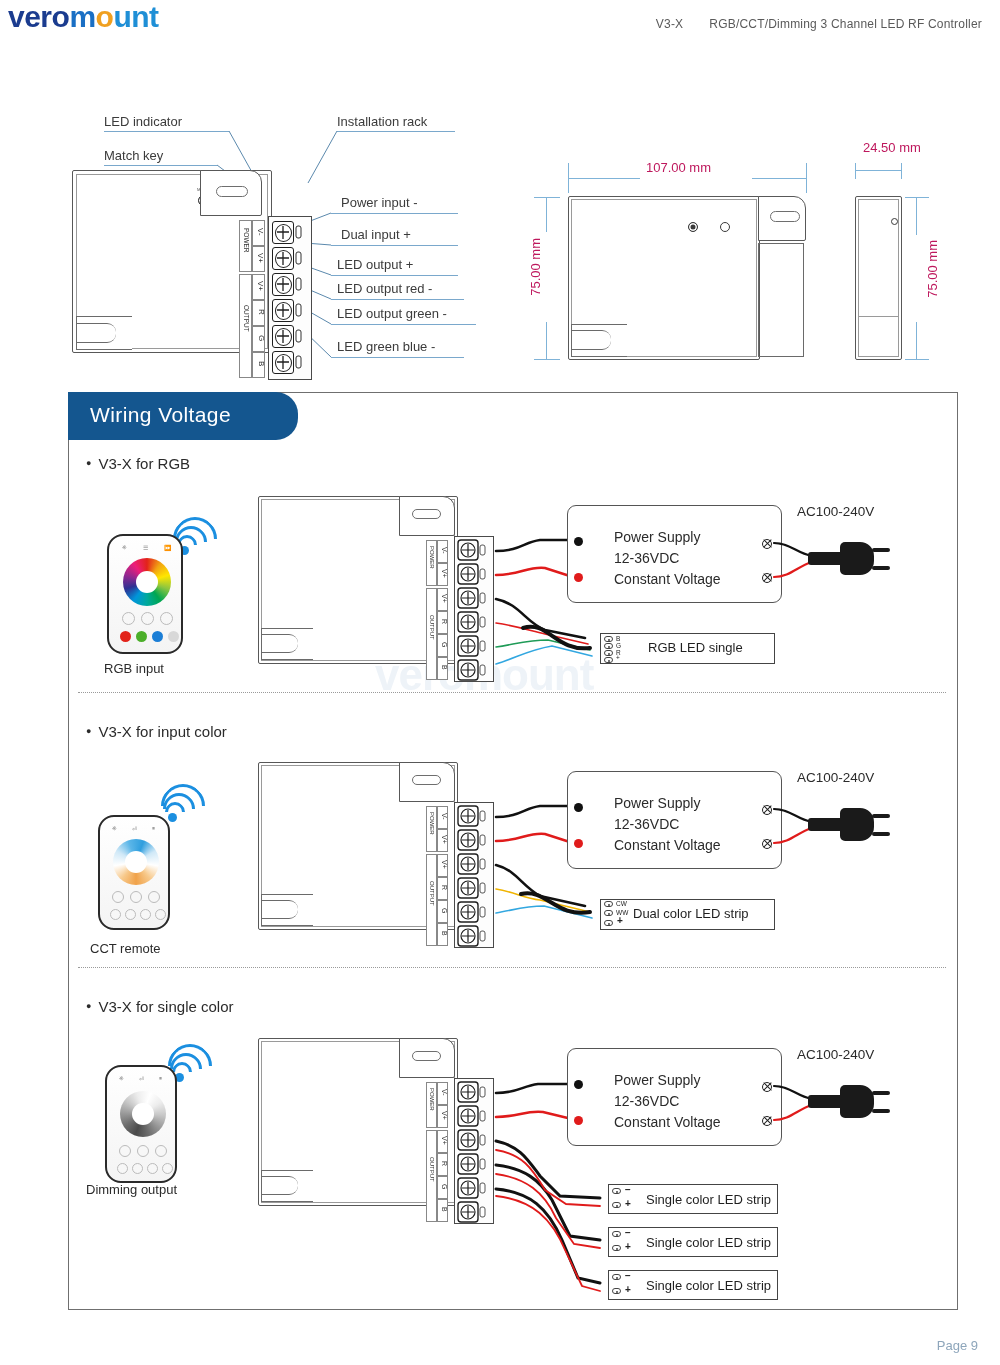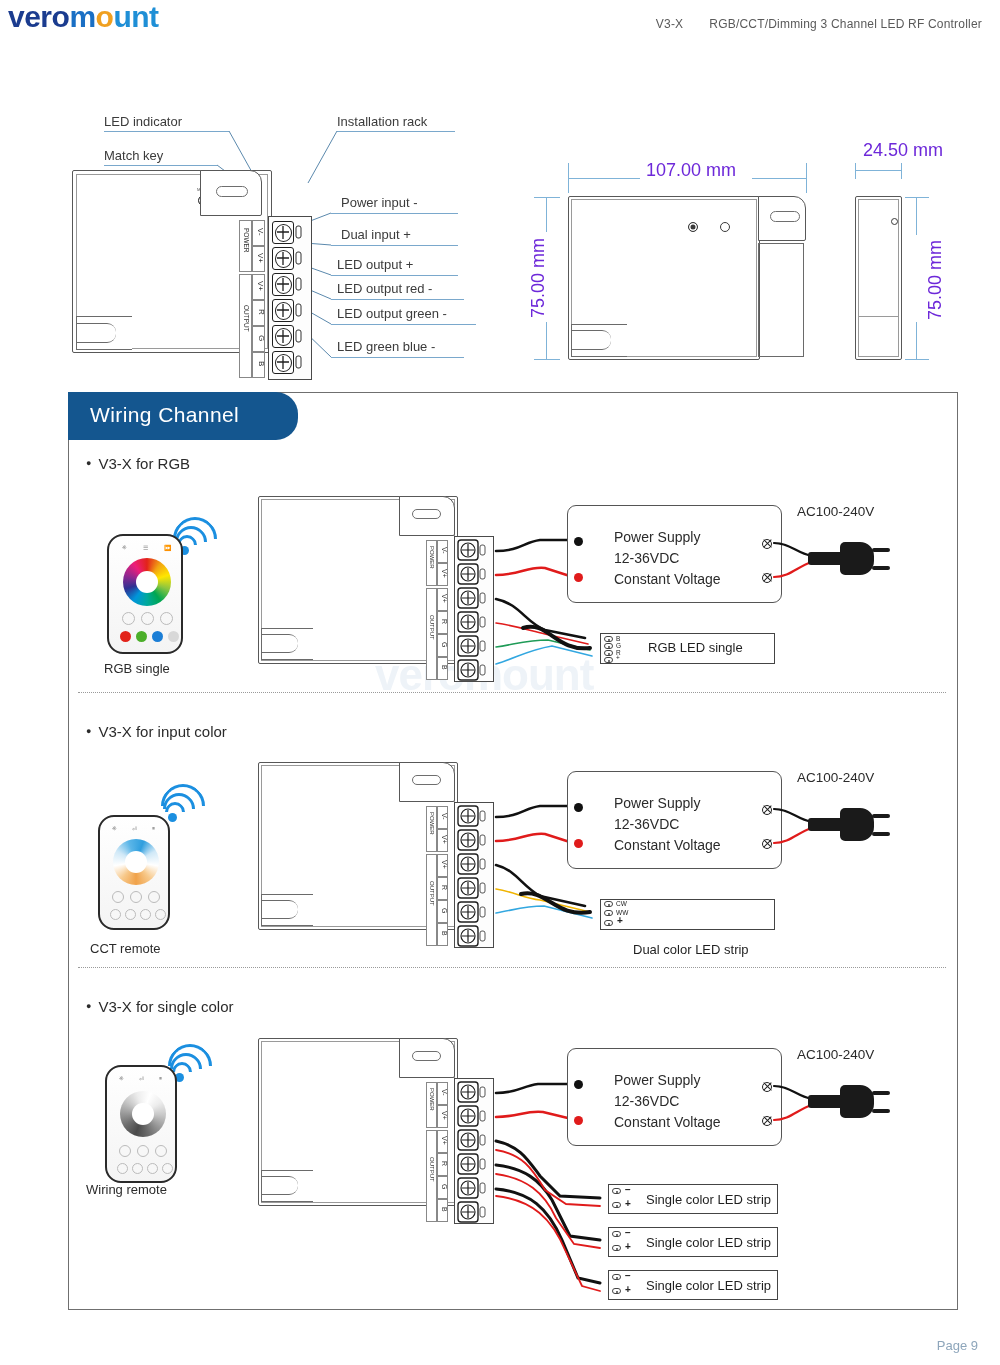--- a/index.html
+++ b/index.html
@@ -22,21 +22,21 @@
   .doc-title { position: absolute; right: 18px; top: 5px; font-size: 12px;
                color: #5a5a5a; letter-spacing: .2px; white-space: nowrap; margin-top: 12px; }
   .doc-model { margin-right: 26px; }
 
   .section-title { position: absolute; left: 78px; top: 62px; font-size: 23px;
                    color: #2f6fb0; letter-spacing: .3px; }
 
   
   .lbl { position: absolute; font-size: 12.5px; color: #3b3b3b; white-space: nowrap; }
   .uline { position: absolute; height: 1px; background: #7aa8cc; }
-  .dimtxt { position: absolute; font-size: 18px; color: #6d28d9; white-space: nowrap; }
+  .dimtxt { position: absolute; font-size: 13px; color: #be185d; white-space: nowrap; }
   .dimline { position: absolute; background: #7fb3d8; }
   .vert { writing-mode: vertical-rl; transform: rotate(180deg); }
 
   
   .device { position: absolute; }
   .dev-case { position: absolute; left:0; top:0; border: 1.4px solid #585858;
               background: #fff; border-radius: 2px; }
   .dev-inner { position: absolute; border: 1px solid #9a9a9a; }
   .dev-foot { position: absolute; border: 1.3px solid #6a6a6a; border-right: none;
               background: #fff; }
@@ -305,21 +305,21 @@
 
   <div class="device" style="left:855px; top:196px; width:48px; height:164px;">
     <div class="dev-case" style="width:47px; height:164px;"></div>
     <div class="dev-inner" style="left:3px; top:3px; width:41px; height:158px;"></div>
     <div class="dev-inner" style="left:3px; top:120px; width:41px; height:41px;"></div>
     <div class="btn-dot" style="left:36px; top:22px; width:7px; height:7px;"></div>
   </div>
 
   <div class="wd-frame"></div>
   <div class="wd-banner">
-    <span>Wiring Channel</span>
+    <span>Wiring Voltage</span>
   </div>
   <div class="watermark" style="left:375px; top:650px;">veromount</div>
 
   <div class="divider" style="top:692px;"></div>
   <div class="divider" style="top:967px;"></div>
 
   <div class="bullet-row" style="left:86px; top:455px;">V3-X for RGB</div>
 
   <div class="rf" style="left:180px; top:518px;">
     <div class="rf-dot" style="left:0px; top:28px;"></div>
@@ -336,21 +336,21 @@
          background: conic-gradient(#e2231a,#f2a413,#ffe600,#8dc63f,#00a651,#00a99d,#0095da,#2e3192,#92278f,#ed1e79,#e2231a);"></div>
     <div class="rem-hole" style="left:27px; top:35px; width:22px; height:22px;"></div>
     <div class="rem-btn" style="left:13px; top:76px; width:13px; height:13px;"></div>
     <div class="rem-btn" style="left:32px; top:76px; width:13px; height:13px;"></div>
     <div class="rem-btn" style="left:51px; top:76px; width:13px; height:13px;"></div>
     <div class="rem-cbtn" style="left:11px; top:95px; width:11px; height:11px; background:#e2231a;"></div>
     <div class="rem-cbtn" style="left:27px; top:95px; width:11px; height:11px; background:#4caf2a;"></div>
     <div class="rem-cbtn" style="left:43px; top:95px; width:11px; height:11px; background:#1b7ed6;"></div>
     <div class="rem-cbtn" style="left:59px; top:95px; width:11px; height:11px; background:#d8d8d8;"></div>
   </div>
-  <div class="rem-cap" style="left:104px; top:661px;">RGB single</div>
+  <div class="rem-cap" style="left:104px; top:661px;">RGB input</div>
 
   <div class="device" style="left:258px; top:496px; width:255px; height:170px;">
     <div class="dev-case" style="width:200px; height:168px;"></div>
     <div class="dev-inner" style="left:3px; top:3px; width:194px; height:162px;"></div>
     <div class="dev-foot" style="left:3px; top:132px; width:52px; height:32px;"></div>
     <div class="dev-foot" style="left:3px; top:138px; width:37px; height:19px; border-radius:0 9px 9px 0;"></div>
     <div class="tiny" style="left:146px; top:9px;">MATCH</div>
     <div class="btn-dot filled" style="left:147px; top:17px; width:10px; height:10px;"></div>
     <div class="tiny" style="left:177px; top:9px;">RUN</div>
     <div class="btn-dot" style="left:176px; top:17px; width:10px; height:10px;"></div>
@@ -585,21 +585,21 @@
   <div class="plug-pin" style="left:872px; top:814px; width:18px;"></div>
   <div class="plug-pin" style="left:872px; top:832px; width:18px;"></div>
 
   <div class="strip" style="left:600px; top:899px; width:175px; height:31px;"></div>
   <div class="pad" style="left:604px; top:901px;"></div>
   <div class="padlbl" style="left:616px; top:900px;">CW</div>
   <div class="pad" style="left:604px; top:910px;"></div>
   <div class="padlbl" style="left:616px; top:909px;">WW</div>
   <div class="pad" style="left:604px; top:920px;"></div>
   <div class="padlbl big" style="left:617px; top:915px;">+</div>
-  <div class="strip-txt" style="left:633px; top:906px;margin-top:36px;">Dual color LED strip</div>
+  <div class="strip-txt" style="left:633px; top:906px;">Dual color LED strip</div>
 
   <div class="bullet-row" style="left:86px; top:998px;">V3-X for single color</div>
 
   <div class="rf" style="left:175px; top:1045px;">
     <div class="rf-dot" style="left:0px; top:28px;"></div>
     <div class="rf-arc" style="left:-3px; top:17px; width:20px; height:20px;"></div>
     <div class="rf-arc" style="left:-5px; top:8px; width:32px; height:32px;"></div>
     <div class="rf-arc" style="left:-7px; top:-1px; width:44px; height:44px;"></div>
   </div>
 
@@ -611,21 +611,21 @@
          background: conic-gradient(from 200deg,#4a4a4a,#6d6d6d,#9a9a9a,#c8c8c8,#ededed,#ffffff,#ededed,#c8c8c8,#9a9a9a,#6d6d6d,#4a4a4a);"></div>
     <div class="rem-hole" style="left:25px; top:36px; width:22px; height:22px;"></div>
     <div class="rem-btn" style="left:12px; top:78px; width:12px; height:12px;"></div>
     <div class="rem-btn" style="left:30px; top:78px; width:12px; height:12px;"></div>
     <div class="rem-btn" style="left:48px; top:78px; width:12px; height:12px;"></div>
     <div class="rem-btn" style="left:10px; top:96px; width:11px; height:11px;"></div>
     <div class="rem-btn" style="left:25px; top:96px; width:11px; height:11px;"></div>
     <div class="rem-btn" style="left:40px; top:96px; width:11px; height:11px;"></div>
     <div class="rem-btn" style="left:55px; top:96px; width:11px; height:11px;"></div>
   </div>
-  <div class="rem-cap" style="left:86px; top:1182px;">Wiring remote</div>
+  <div class="rem-cap" style="left:86px; top:1182px;">Dimming output</div>
 
   <div class="device" style="left:258px; top:1038px; width:255px; height:170px;">
     <div class="dev-case" style="width:200px; height:168px;"></div>
     <div class="dev-inner" style="left:3px; top:3px; width:194px; height:162px;"></div>
     <div class="dev-foot" style="left:3px; top:132px; width:52px; height:32px;"></div>
     <div class="dev-foot" style="left:3px; top:138px; width:37px; height:19px; border-radius:0 9px 9px 0;"></div>
     <div class="tiny" style="left:146px; top:9px;">MATCH</div>
     <div class="btn-dot filled" style="left:147px; top:17px; width:10px; height:10px;"></div>
     <div class="tiny" style="left:177px; top:9px;">RUN</div>
     <div class="btn-dot" style="left:176px; top:17px; width:10px; height:10px;"></div>

